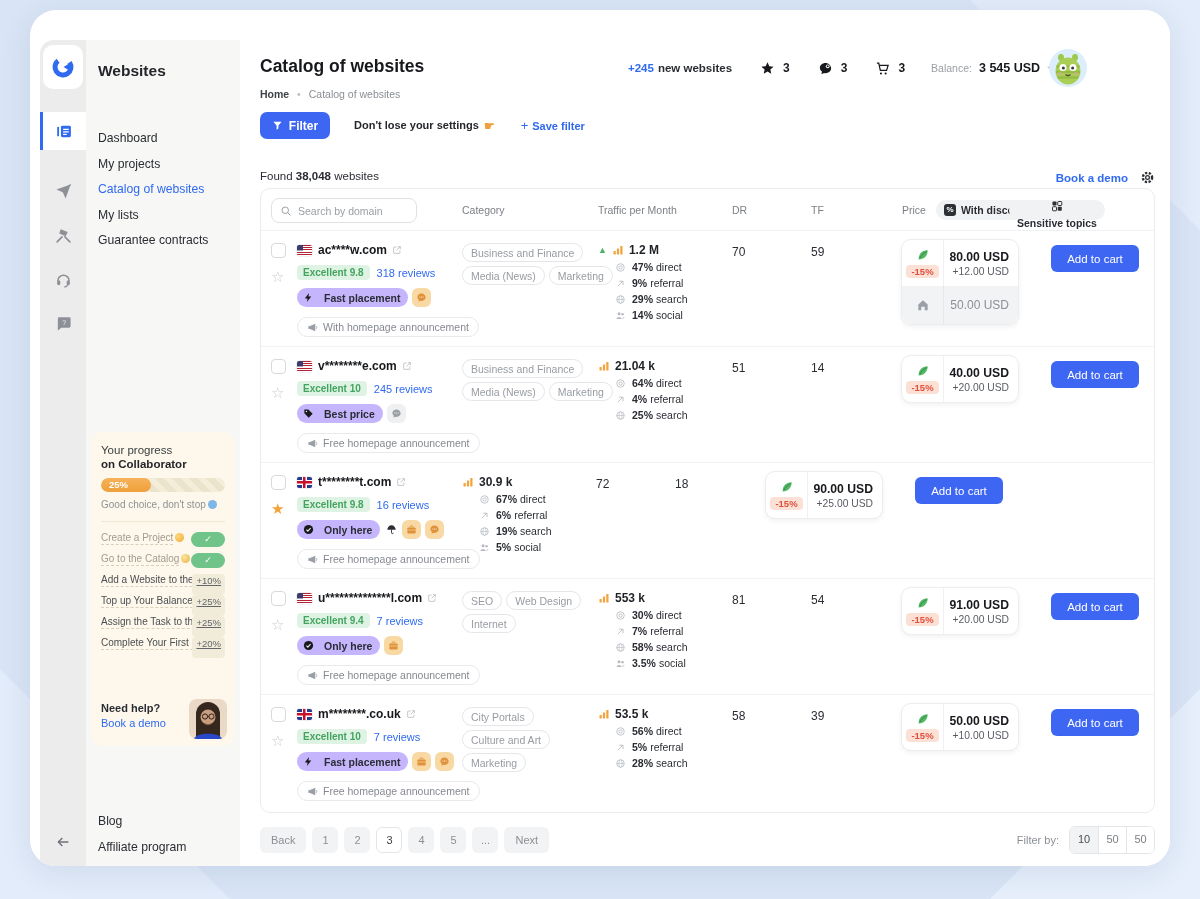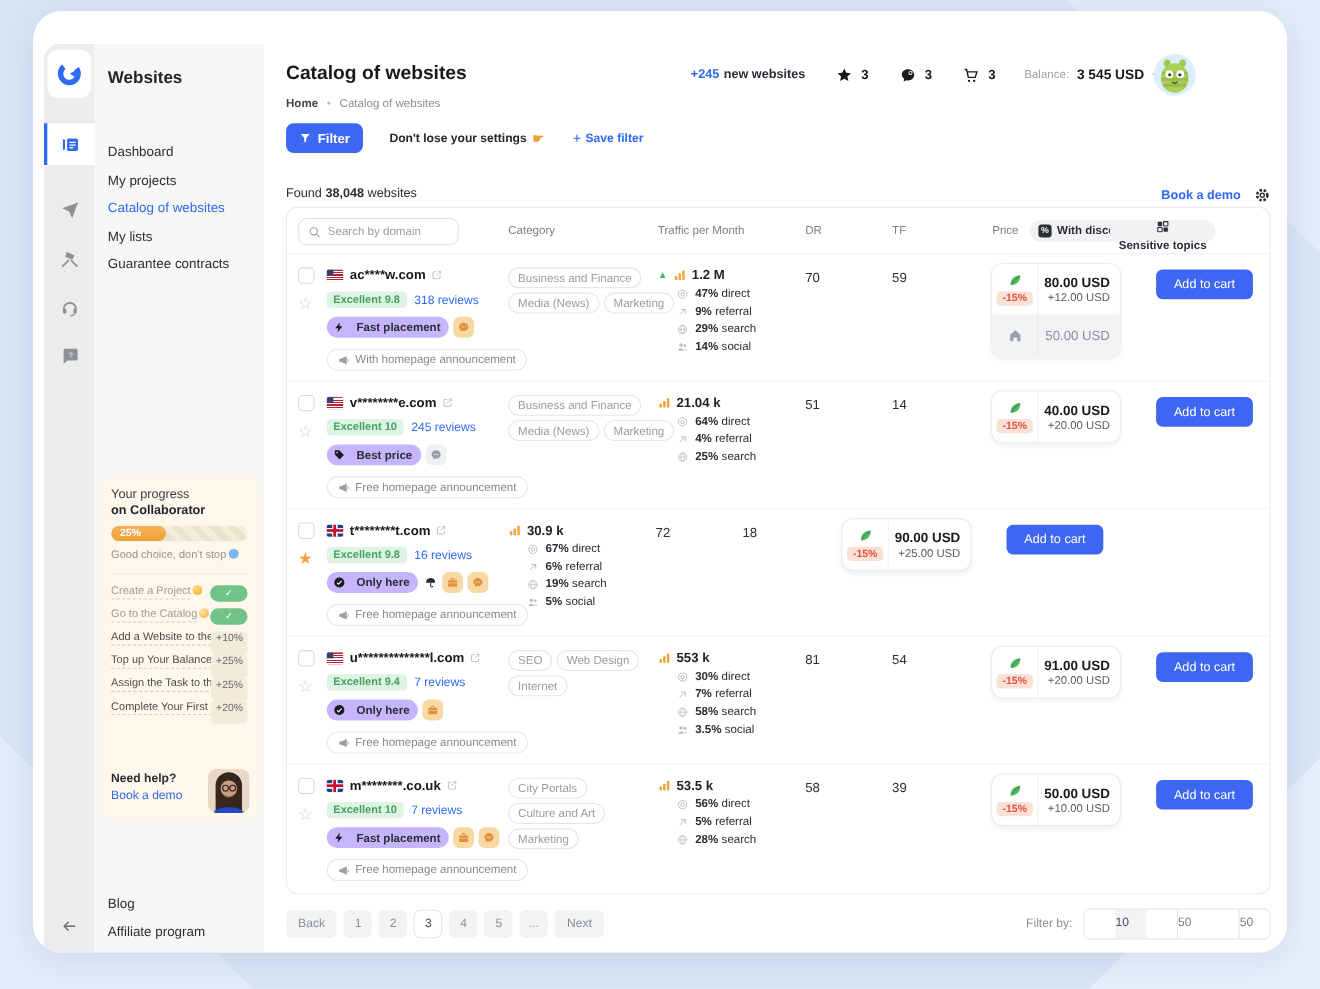--- a/index.html
+++ b/index.html
@@ -34,21 +34,21 @@
   .pg-fill { position:absolute; left:0; top:0; bottom:0; width:40%; border-radius:7px; background:linear-gradient(#f6b259,#efa03a); color:#fff; font-size:9.5px; font-weight:700; line-height:14px; padding-left:8px; }
   .pg-note { margin-top:7px; font-size:10px; color:#8f9296; white-space:nowrap; }
   .pg-div { margin-top:11px; border-top:1px solid #efe8d5; }
   .ck { margin-top:10px; }
   .ck-row { display:flex; justify-content:space-between; height:21px; }
   .ck-label { font-size:10px; white-space:nowrap; overflow:hidden; }
   .ck-label .ul { border-bottom:1px dashed #d8d0bb; padding-bottom:1px; }
   .ck-row.muted .ul { color:#a29b8e; }
   .ck-row.dark .ul { color:#4b4e52; }
   .ck-done { width:34px; height:15px; border-radius:8px; background:#70c389; color:#fff; font-size:9px; text-align:center; line-height:15px; cursor:pointer; }
-  .ck-reward { background:#f1ebda; border-radius:4px; font-size:9.5px; color:#63666a; padding:1px 4px; }
+  .ck-reward { background:#f1ebda; border-radius:4px; font-size:9.5px; color:#63666a; padding:1px 4px;text-decoration:underline; }
   .em { display:inline-block; width:9px; height:9px; border-radius:50%; vertical-align:-1px; margin-left:2px; }
   .em-face { background:radial-gradient(circle at 35% 35%,#ffd978,#f0a83c); }
   .em-face2 { background:radial-gradient(circle at 35% 35%,#ffe49a,#e8b24a); }
   .em-surf { background:#7fb6e8; }
   .em-hand { color:#efa03a; font-size:12px; background:none; width:auto; height:auto; }
   .help-card { position:absolute; left:5px; top:652px; width:144px; height:54px; background:#fdf8eb; border-radius:12px; padding:10px 10px; }
   .help-q { font-size:11px; color:#2a2d33; font-weight:600; }
   .help-link { font-size:11px; color:#2f6af0; margin-top:3px; cursor:pointer; }
   .help-photo { position:absolute; right:8px; top:7px; width:38px; height:40px; border-radius:8px; overflow:hidden; }
   .side-foot { position:absolute; left:12px; top:768px; }
@@ -163,21 +163,21 @@
 
   
   .pagination { position:absolute; left:20px; right:15px; top:816px; display:flex; align-items:center; justify-content:space-between; }
   .pages { display:flex; gap:6px; align-items:center; }
   .pbtn { min-width:26px; height:26px; padding:0 10px; background:#f2f3f5; border:1px solid transparent; border-radius:6px; font-size:11px; color:#8b8f94; display:flex; align-items:center; justify-content:center; cursor:pointer; }
   .pbtn.num { padding:0; width:26px; }
   .pbtn.active { background:#fff; border-color:#e3e5e8; color:#3f4348; }
   .pag-right { display:flex; align-items:center; gap:10px; }
   .fby { font-size:11px; color:#8b8f94; }
   .size-group { display:flex; border:1px solid #e4e6e9; border-radius:6px; overflow:hidden; }
-  .size { width:28px; height:26px; line-height:25px; text-align:left; font-size:11px; color:#7c8086; background:#fff; border-left:1px solid #e4e6e9; cursor:pointer;margin-left:28px; }
+  .size { width:28px; height:26px; line-height:25px; text-align:center; font-size:11px; color:#7c8086; background:#fff; border-left:1px solid #e4e6e9; cursor:pointer; }
   .size:first-child { border-left:none; }
   .size.active { background:#f2f3f5; color:#4a4e54; }
 
   .ic svg { width:100%; height:100%; display:block; }
   .ic { display:inline-block; }
 </style>
 </head>
 <body>
 
 <div class="page">

